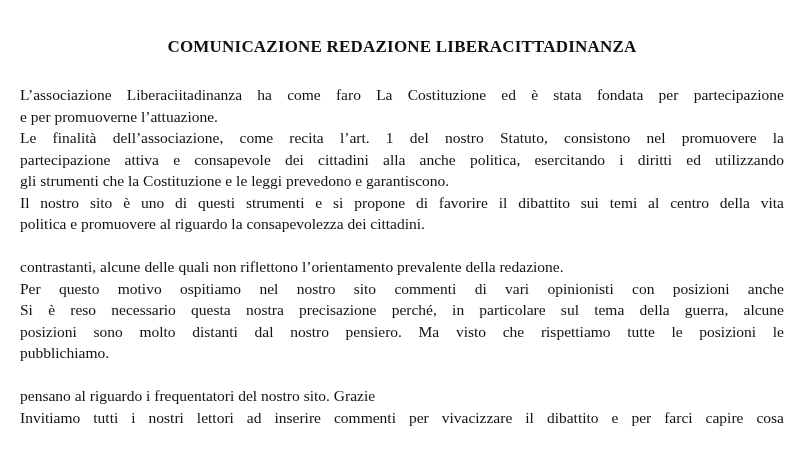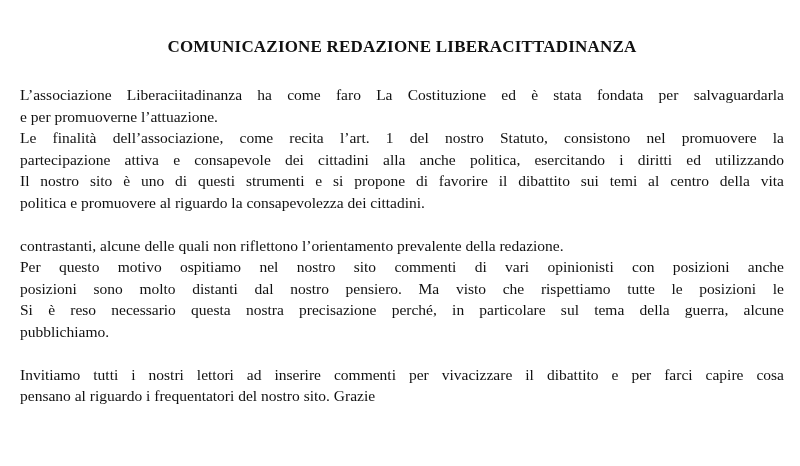--- a/index.html
+++ b/index.html
@@ -48,43 +48,44 @@
   }
 </style>
 </head>
 <body>
 
 <div class="page">
   <h1 class="doc-title">COMUNICAZIONE REDAZIONE LIBERACITTADINANZA</h1>
   <div class="doc-body">
       <div class="section">
         <div class="block">
-          <div class="line">L’associazione Liberaciitadinanza ha come faro La Costituzione ed è stata fondata per salvaguardarla</div>
+          <div class="line">L’associazione Liberaciitadinanza ha come faro La Costituzione ed è stata fondata per partecipazione</div>
           <div class="line last">e per promuoverne l’attuazione.</div>
         </div>
         <div class="block">
           <div class="line">Le finalità dell’associazione, come recita l’art. 1 del nostro Statuto, consistono nel promuovere la</div>
           <div class="line">partecipazione attiva e consapevole dei cittadini alla anche politica, esercitando i diritti ed utilizzando</div>
+          <div class="line last">gli strumenti che la Costituzione e le leggi prevedono e garantiscono.</div>
         </div>
         <div class="block">
           <div class="line">Il nostro sito è uno di questi strumenti e si propone di favorire il dibattito sui temi al centro della  vita</div>
           <div class="line last">politica e promuovere al riguardo la consapevolezza dei cittadini.</div>
         </div>
       </div>
       <div class="section">
         <div class="block">
           <div class="line last">contrastanti, alcune delle quali  non riflettono l’orientamento prevalente della redazione.</div>
           <div class="line">Per questo motivo ospitiamo nel nostro sito commenti di vari opinionisti con posizioni anche</div>
         </div>
         <div class="block">
+          <div class="line">Si è reso necessario questa nostra precisazione perché, in particolare sul tema della guerra, alcune</div>
           <div class="line">posizioni sono  molto distanti dal nostro pensiero. Ma visto che rispettiamo tutte le posizioni le</div>
-          <div class="line">Si è reso necessario questa nostra precisazione perché, in particolare sul tema della guerra, alcune</div>
           <div class="line last">pubblichiamo.</div>
         </div>
       </div>
       <div class="section">
         <div class="block">
+          <div class="line last">pensano al riguardo i frequentatori del nostro sito. Grazie</div>
           <div class="line">Invitiamo tutti i nostri lettori ad inserire commenti per vivacizzare il dibattito e per farci capire cosa</div>
-          <div class="line last">pensano al riguardo i frequentatori del nostro sito. Grazie</div>
         </div>
       </div>
     </div>
 </div>
 
 </body></html>

